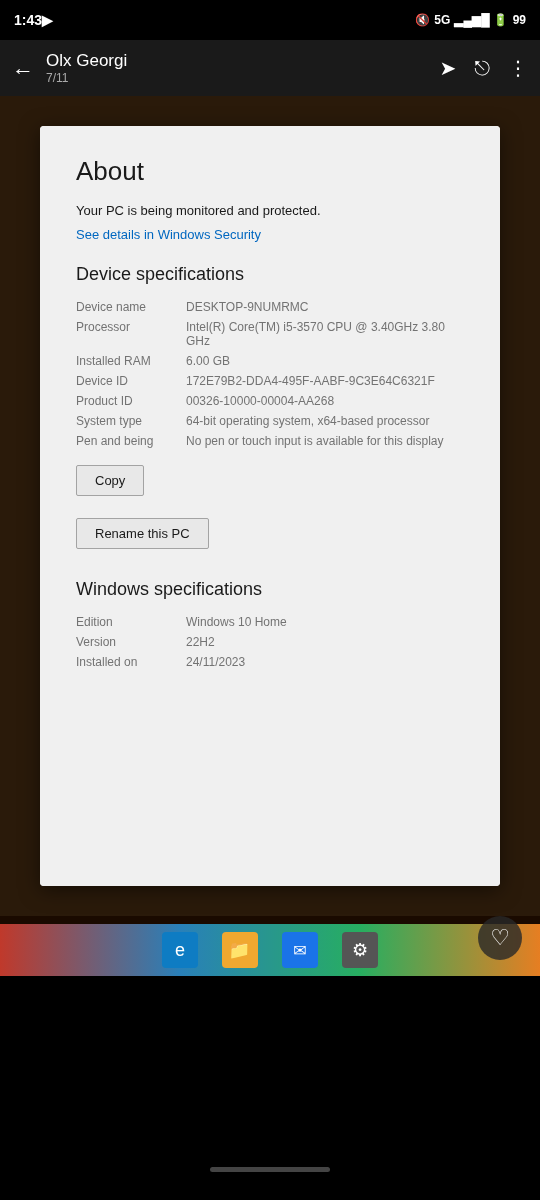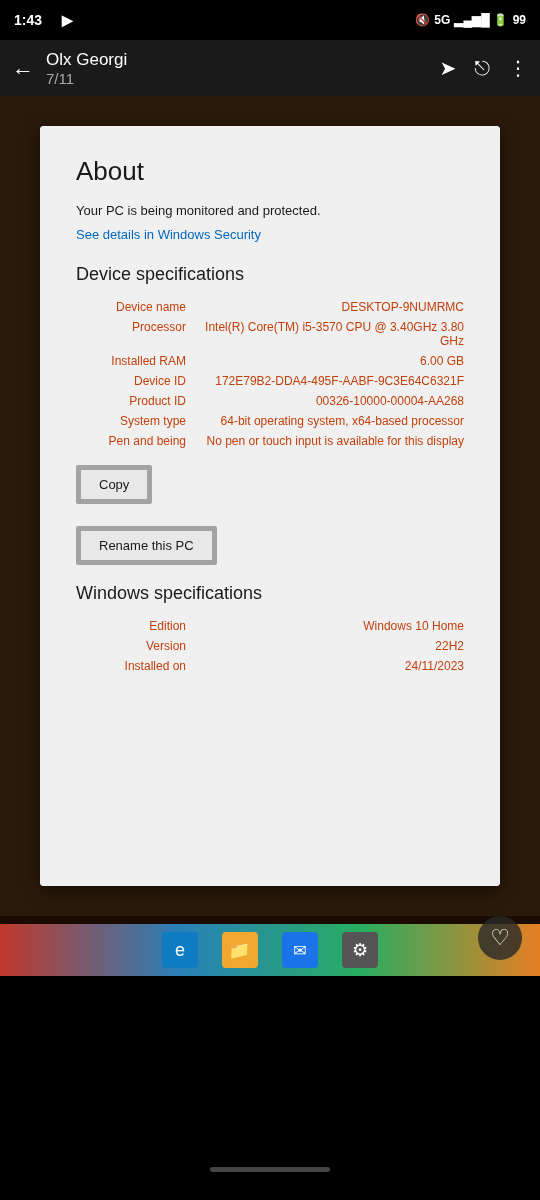--- a/index.html
+++ b/index.html
@@ -18,42 +18,42 @@
       height: 40px;
       background: #000;
       display: flex;
       align-items: center;
       justify-content: space-between;
       padding: 0 14px;
       color: #fff;
       font-size: 14px;
       font-weight: bold;
     }
-    .status-left { display: flex; align-items: center; gap: 20px; }
+    .status-left { display: flex; align-items: center; gap: 0; }
     .status-right { display: flex; align-items: center; gap: 4px; font-size: 12px; }
 
     
     .app-bar {
       width: 100%;
       height: 56px;
       background: #1a1a1a;
       display: flex;
       align-items: center;
       padding: 0 12px;
       gap: 12px;
       color: #fff;
     }
     .app-bar-back {
       font-size: 22px;
       cursor: pointer;
       color: #fff;
     }
     .app-bar-title { flex: 1; }
     .app-bar-title .title-text { font-size: 17px; font-weight: 500; }
-    .app-bar-title .subtitle-text { font-size: 15px; color: #aaa; }
+    .app-bar-title .subtitle-text { font-size: 12px; color: #aaa; }
     .app-bar-actions { display: flex; align-items: center; gap: 18px; }
     .app-bar-icon { font-size: 20px; color: #fff; cursor: pointer; }
 
     
     .screenshot-frame {
       width: 100%;
       height: 820px;
       background: #2a1a0a;
       position: relative;
       display: flex;
@@ -101,42 +101,41 @@
     .section-title {
       font-size: 18px;
       font-weight: 400;
       color: #1a1a1a;
       margin: 18px 0 12px 0;
     }
 
     .spec-table { width: 100%; border-collapse: collapse; }
     .spec-row td {
       font-size: 12px;
-      color: #c2410c;
+      color: #737373;
       padding: 3px 0;
       vertical-align: top;
-      text-align: right;
     }
     .spec-label { width: 110px; color: #333; }
     .spec-value { color: #1a1a1a; }
 
     .btn {
       display: inline-block;
       padding: 7px 18px;
       background: #e8e8e8;
-      border: 5px solid #a3a3a3;
+      border: 1px solid #a3a3a3;
       border-radius: 2px;
       font-size: 13px;
       color: #1a1a1a;
       cursor: pointer;
       margin-top: 14px;
     }
     .btn-rename { margin-top: 22px; margin-left: 0; }
 
-    .windows-section { margin-top: 18px; }
+    .windows-section { margin-top: 30px; }
 
     
     .taskbar-area {
       width: 100%;
       height: 60px;
       background: #1a0a00;
       position: relative;
       overflow: hidden;
     }
     .taskbar-inner {

